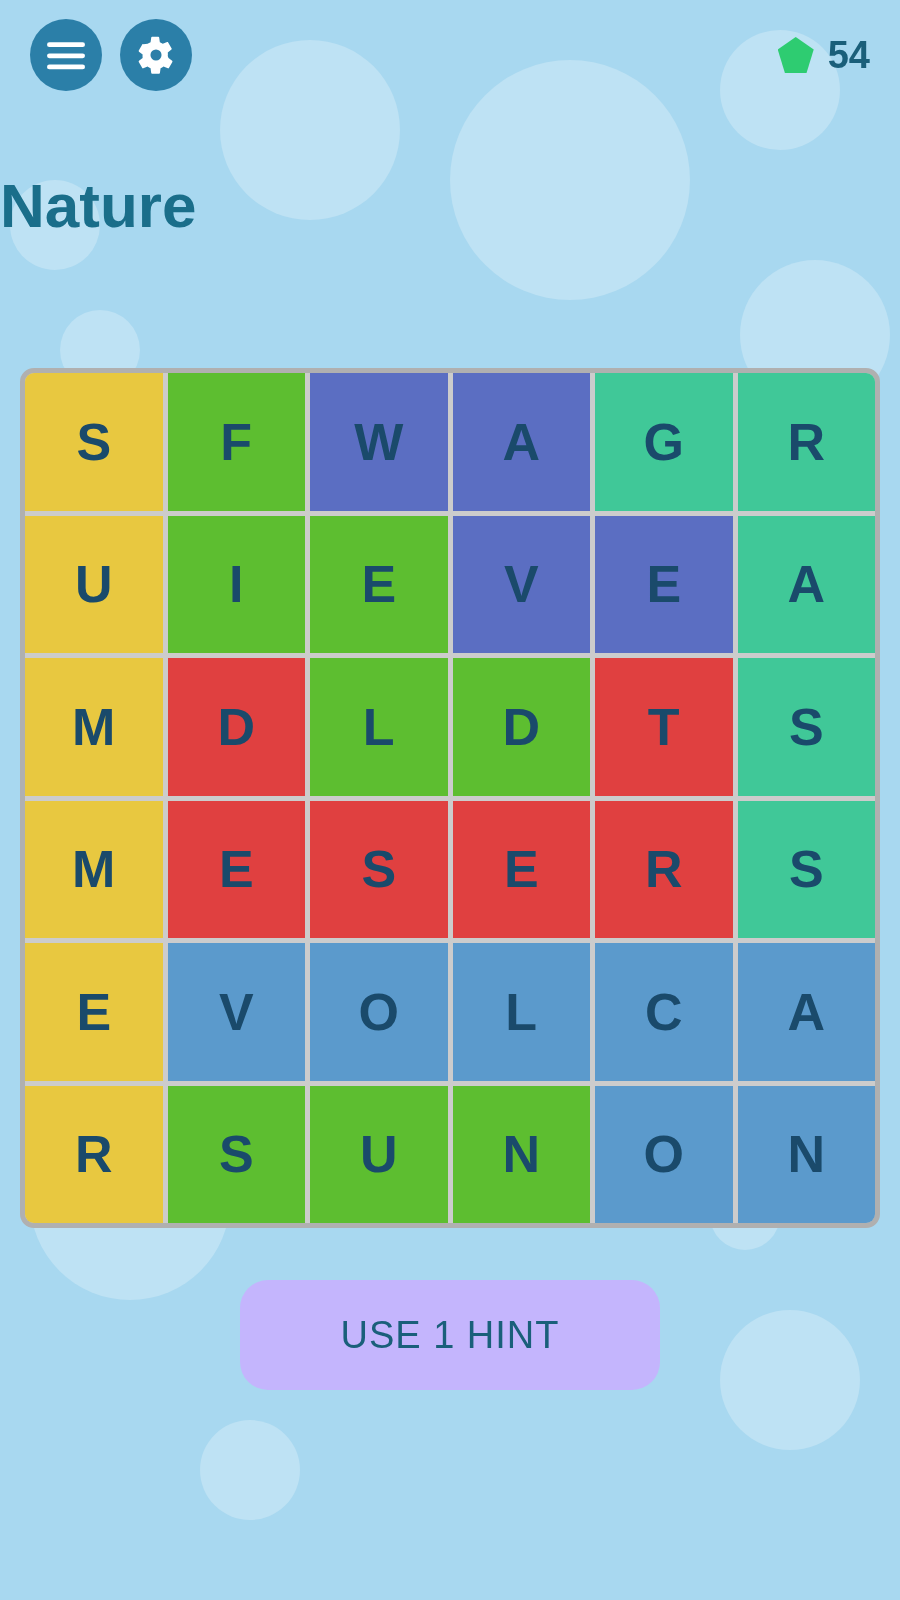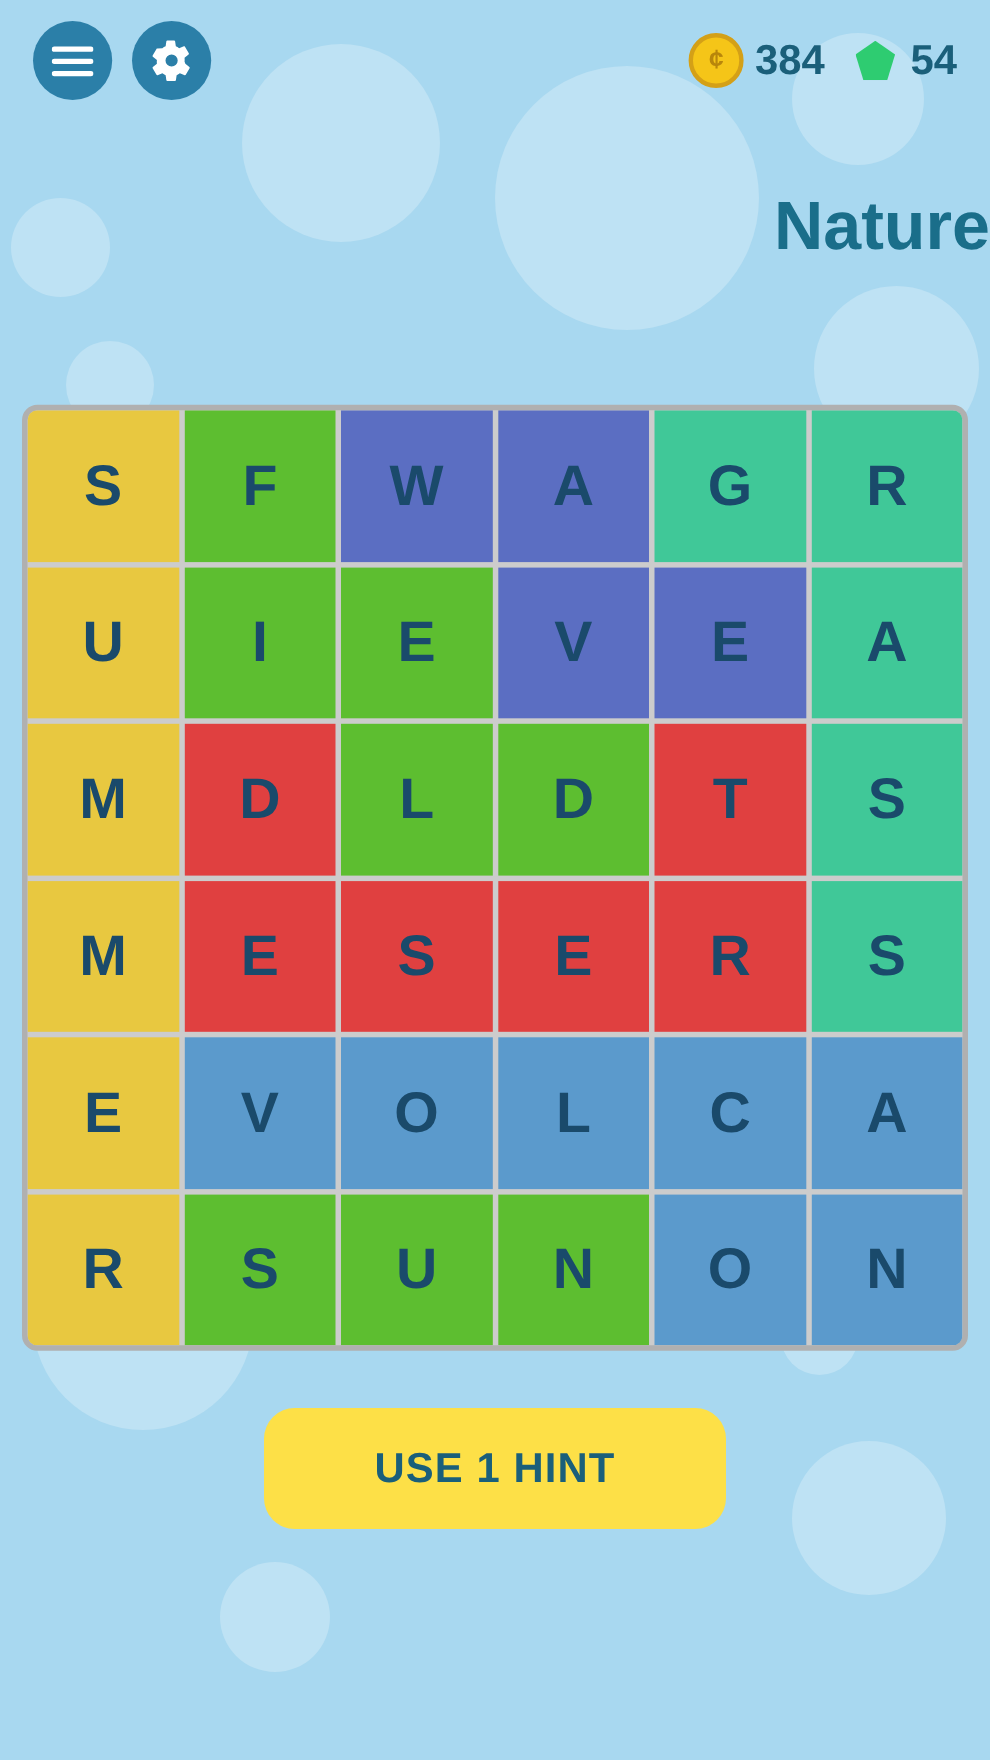--- a/index.html
+++ b/index.html
@@ -107,21 +107,21 @@
       font-weight: bold;
       color: #1a5f7a;
     }
 
     
     .title {
       position: absolute;
       top: 170px;
       left: 0;
       right: 0;
-      text-align: right;
+      text-align: left;
       font-size: 62px;
       font-weight: bold;
       color: #1a6e8a;
     }
 
     
     .grid-container {
       position: absolute;
       top: 368px;
       left: 20px;
@@ -155,25 +155,25 @@
     .cell-blue     { background: #5b9acc; }
 
     
     .hint-btn {
       position: absolute;
       bottom: 210px;
       left: 50%;
       transform: translateX(-50%);
       width: 420px;
       height: 110px;
-      background: #fde047;
+      background: #c4b5fd;
       border: none;
       border-radius: 28px;
       font-size: 38px;
-      font-weight: bold;
+      font-weight: normal;
       color: #1a5f7a;
       cursor: pointer;
       letter-spacing: 1px;
     }
   </style>
 </head>
 <body>
 
 <div class="bubble" style="width:180px;height:180px;top:40px;left:220px;"></div>
 <div class="bubble" style="width:240px;height:240px;top:60px;left:450px;"></div>
@@ -195,24 +195,20 @@
         <rect y="18" width="24" height="3" rx="1.5"></rect>
       </svg>
     </button>
     <button class="icon-btn">
       <svg viewBox="0 0 24 24">
         <path d="M12 15.5A3.5 3.5 0 018.5 12 3.5 3.5 0 0112 8.5a3.5 3.5 0 013.5 3.5 3.5 3.5 0 01-3.5 3.5m7.43-2.92c.04-.36.07-.72.07-1.08s-.03-.73-.07-1.08l2.32-1.82c.21-.16.26-.46.13-.7l-2.2-3.8c-.13-.24-.41-.33-.65-.24l-2.74 1.1c-.57-.44-1.18-.81-1.86-1.08l-.42-2.9c-.04-.27-.27-.47-.54-.47H9.53c-.27 0-.5.2-.54.47l-.42 2.9c-.68.27-1.3.64-1.86 1.08L3.97 5.16c-.24-.09-.52 0-.65.24l-2.2 3.8c-.14.24-.08.54.13.7l2.32 1.82c-.04.35-.07.72-.07 1.08s.03.73.07 1.08L1.25 15.7c-.21.16-.27.46-.13.7l2.2 3.8c.13.24.41.33.65.24l2.74-1.1c.56.44 1.18.81 1.86 1.08l.42 2.9c.04.27.27.47.54.47h4.4c.27 0 .5-.2.54-.47l.42-2.9c.68-.27 1.3-.64 1.86-1.08l2.74 1.1c.24.09.52 0 .65-.24l2.2-3.8c.13-.24.08-.54-.13-.7l-2.32-1.82z"></path>
       </svg>
     </button>
   </div>
   <div class="header-right">
-    <div class="currency-badge">
-      <div class="coin-icon"></div>
-      <span class="currency-count">384</span>
-    </div>
     <div class="currency-badge">
       <div class="gem-icon">
         <div class="gem-shape"></div>
       </div>
       <span class="currency-count">54</span>
     </div>
   </div>
 </div>
 
 <div class="title">Nature</div>

